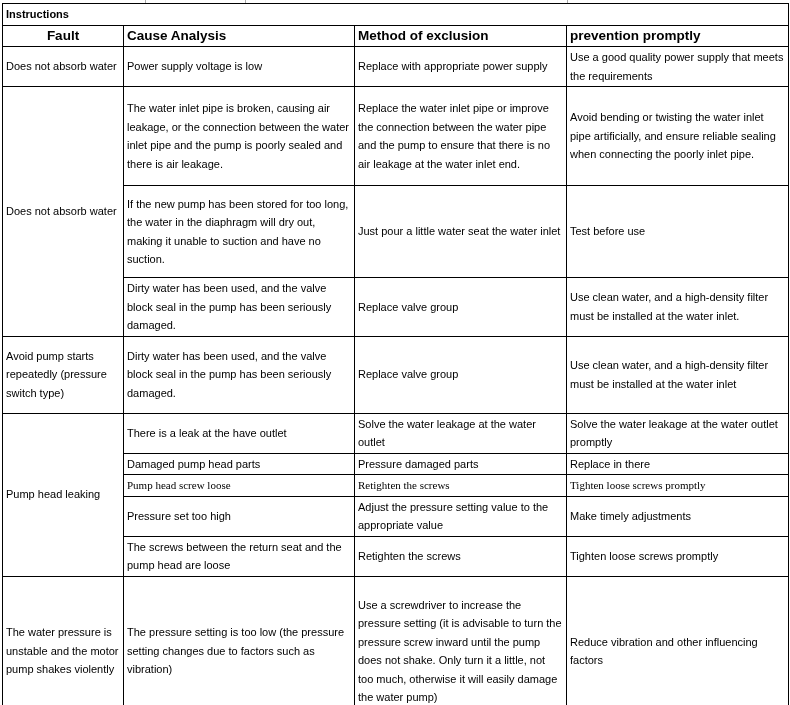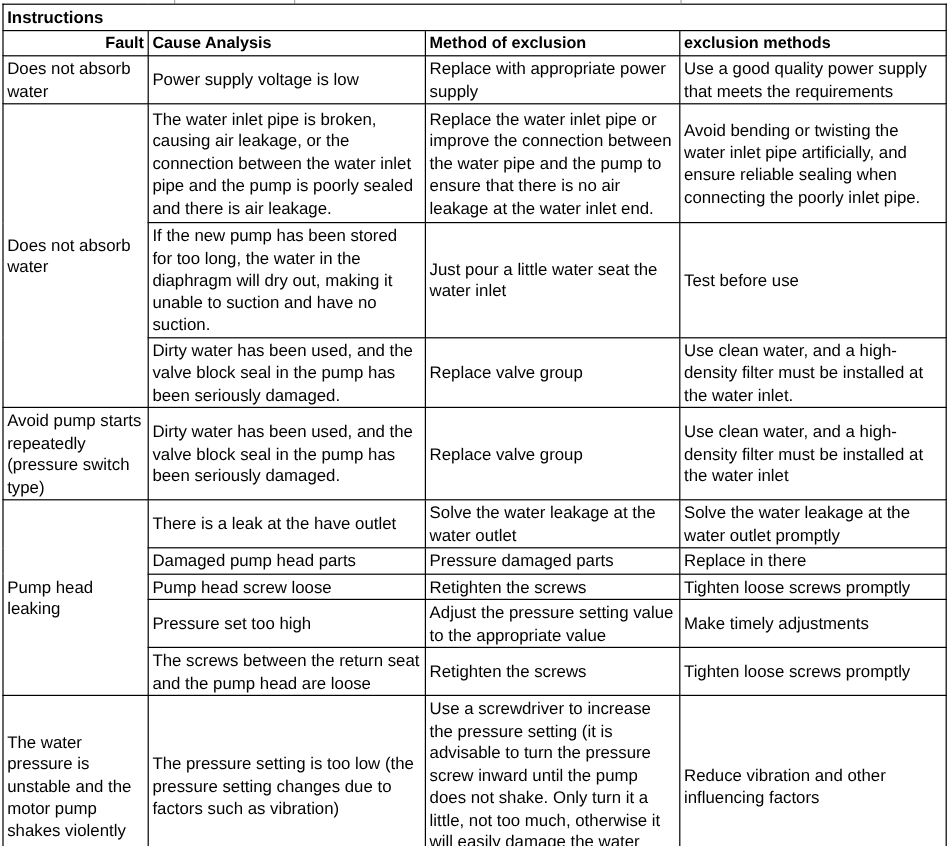--- a/index.html
+++ b/index.html
@@ -28,51 +28,51 @@
   table.instructions {
     position: absolute;
     left: 2px;
     top: 3px;
     width: 786px;
     border-collapse: collapse;
     table-layout: fixed;
   }
   table.instructions td, table.instructions th {
     border: 1px solid #000000;
-    font-size: 14px;
+    font-size: 11px;
     line-height: 18.5px;
     padding: 1px 3px;
     vertical-align: middle;
     text-align: left;
     overflow: hidden;
     word-wrap: break-word;
   }
   td.title-cell {
     font-weight: bold;
     text-align: center;
     font-size: 13.5px;
   }
   tr.head-row td {
     font-weight: bold;
     font-size: 13.5px;
   }
   td.fault-cell, tr.head-row td.fault-cell {
-    text-align: right;
+    text-align: center;
   }
   
   tr.rt  { height: 19px; }
   tr.rh  { height: 18px; }
   tr.r1  { height: 34px; }
   tr.r2  { height: 99px; }
   tr.r3  { height: 92px; }
   tr.r4  { height: 56px; }
   tr.r5  { height: 77px; }
   tr.r6  { height: 37px; }
   tr.r7  { height: 21px; }
-  tr.r8  { height: 19px; }
+  tr.r8  { height: 19px; font-family: Liberation Serif, serif; }
   tr.r9  { height: 36px; }
   tr.r10 { height: 39px; }
   tr.r11 { height: 150px; }
 </style>
 </head>
 <body>
 
 <div class="page">
 
   <div class="tick" style="left:145px;"></div>
@@ -89,21 +89,21 @@
 
     <tbody>
         <tr class="rt">
       <td class="title-cell" colspan="4">Instructions</td>
     </tr>
 
     <tr class="rh head-row">
       <td class="fault-cell">Fault</td>
       <td>Cause Analysis</td>
       <td>Method of exclusion</td>
-      <td>exclusion methods</td>
+      <td>prevention promptly</td>
     </tr>
 
     <tr class="r1">
       <td class="fault-cell">Does not absorb water</td>
       <td>Power supply voltage is low</td>
       <td>Replace with appropriate power supply</td>
       <td>Use a good quality power supply that meets the requirements</td>
     </tr>
 
     <tr class="r2">

